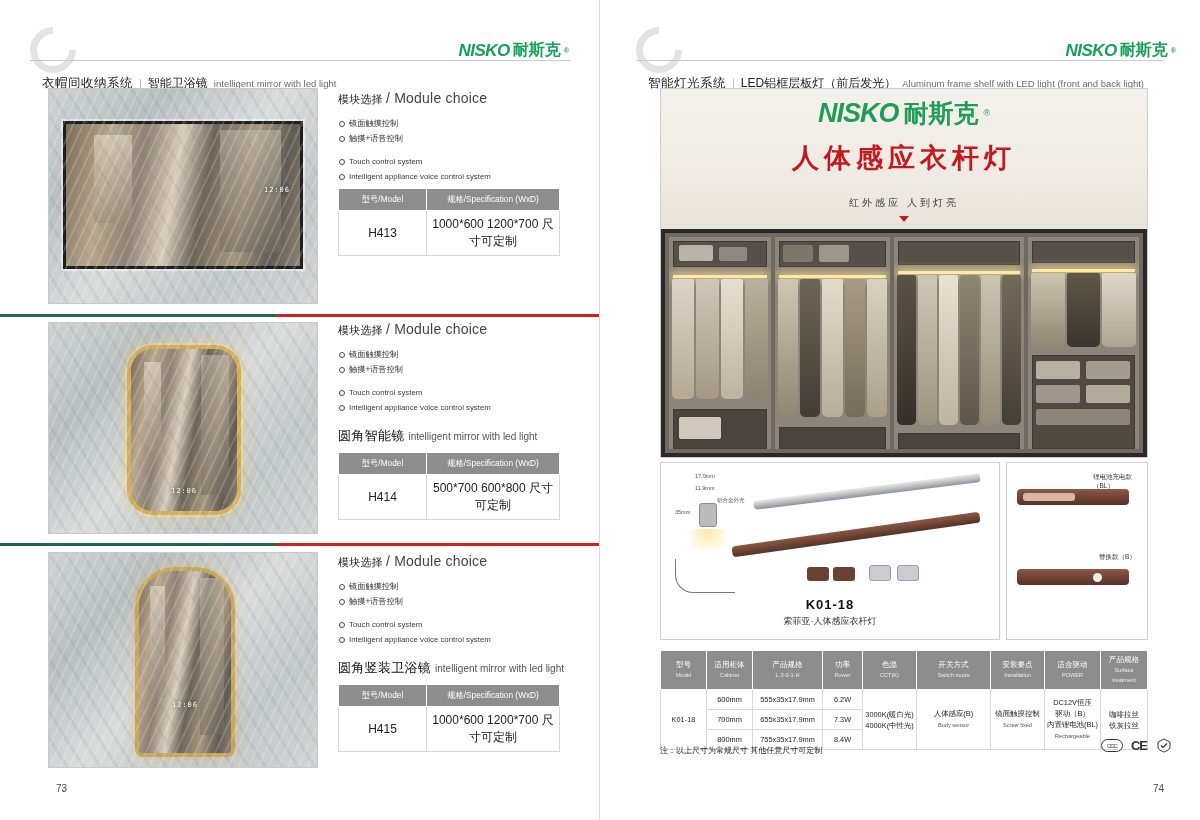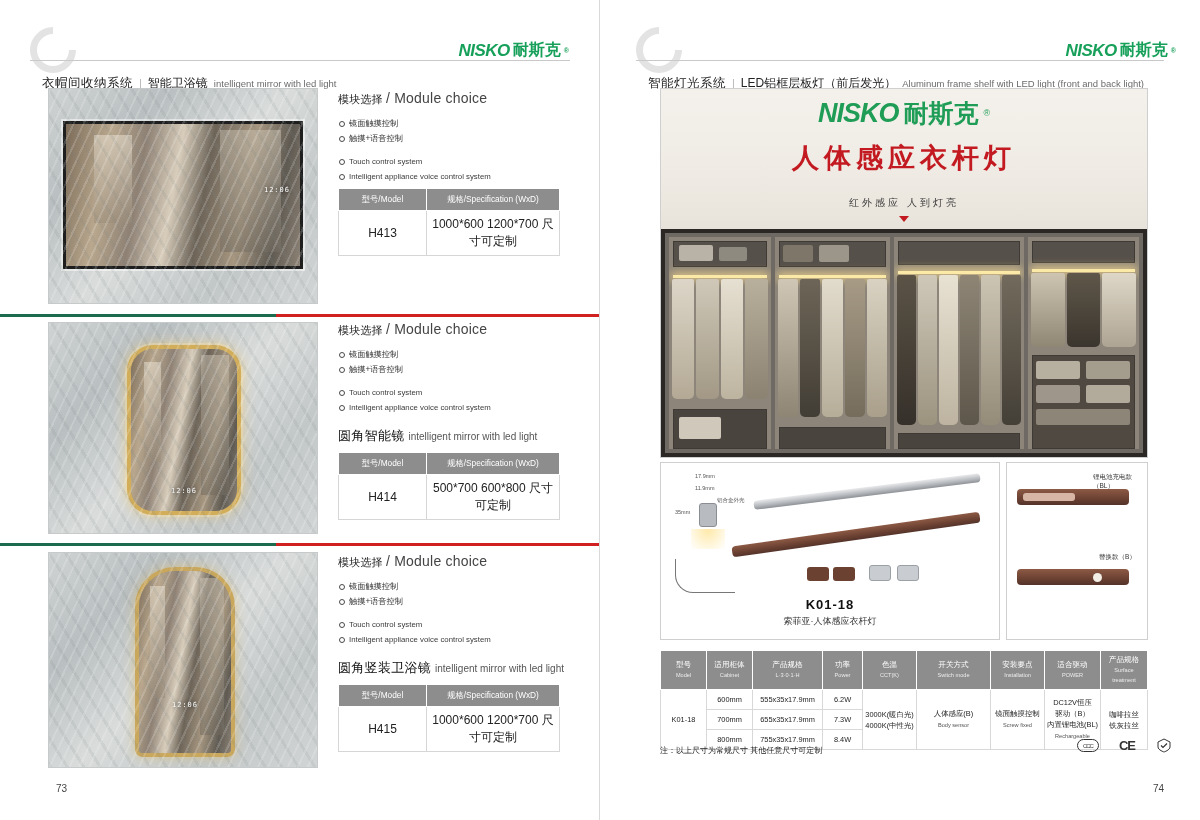--- a/index.html
+++ b/index.html
@@ -358,21 +358,21 @@
   table.bigspec td .en { font-size: 5.6px; color: #555; }
   .note {
     position: absolute;
     font-size: 8px;
     color: #222;
   }
   .certs {
     position: absolute;
     display: flex;
     align-items: center;
-    gap: 20px;
+    gap: 8px;
   }
   .cert-ccc {
     width: 22px; height: 13px; border: 1px solid #333; border-radius: 7px;
     font-size: 6px; color: #333; display: flex; align-items: center; justify-content: center;
     letter-spacing: -1px;
   }
   .cert-ce {
     font-size: 13px; color: #333; font-weight: bold; letter-spacing: -1px;
   }
   .cert-rohs {

